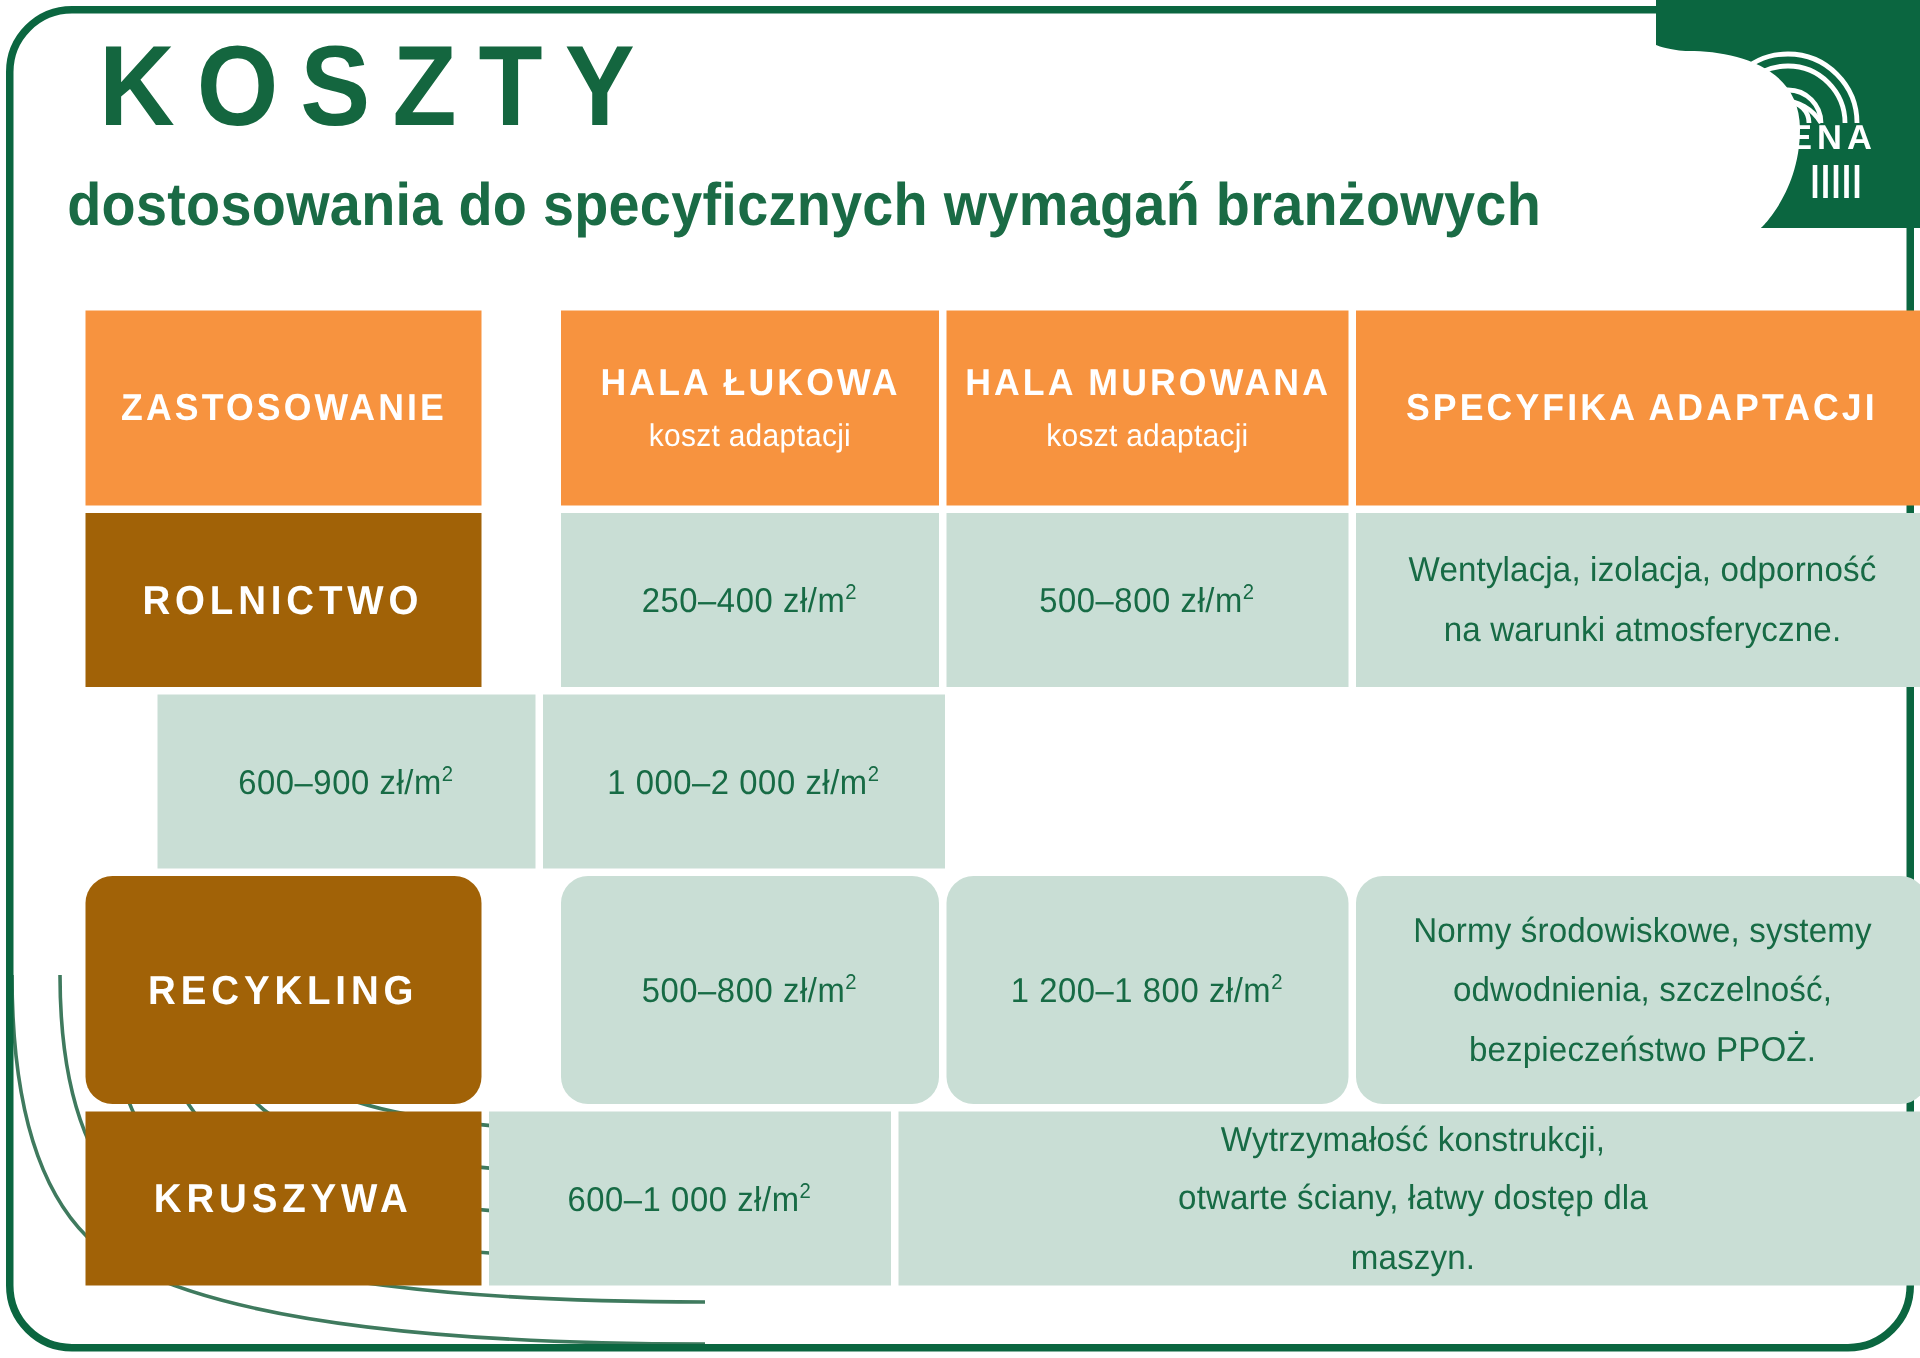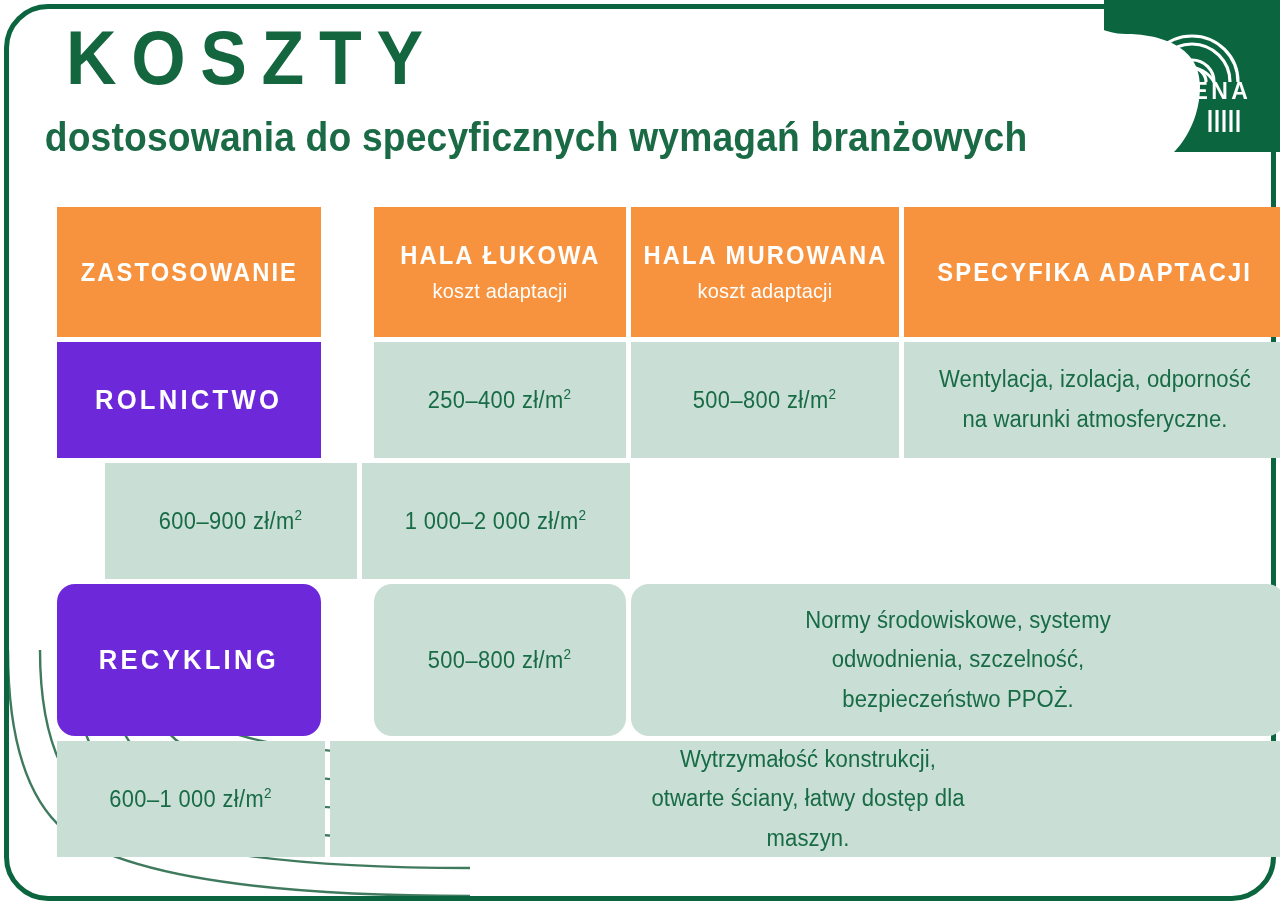--- a/index.html
+++ b/index.html
@@ -139,21 +139,21 @@
     color: #ffffff;
     margin-top: 9px;
     letter-spacing: 0.2px;
     transform: scaleX(0.95);
   }
 
   
   .body-row .cell { padding: 8px 14px; }
 
   .cell-app {
-    background: #6d28d9;
+    background: #a16207;
   }
 
   .app-label {
     font-family: "Liberation Sans Narrow", "Liberation Sans", sans-serif;
     font-size: 27px;
     font-weight: 700;
     color: #ffffff;
     letter-spacing: 3.4px;
     transform: scaleX(0.95);
     white-space: nowrap;
@@ -282,25 +282,31 @@
             <div class="val-text"><span>1 000–2 000 zł/m</span><sup>2</sup></div>
           </div>
         </div>
         <div class="trow body-row">
           <div class="cell cell-app col-app h-152">
             <div class="app-label">RECYKLING</div>
           </div>
           <div class="cell cell-val col-arch h-152">
             <div class="val-text"><span>500–800 zł/m</span><sup>2</sup></div>
           </div>
+          <div class="cell cell-val col-brick h-152">
+            <div class="val-text"><span>1 200–1 800 zł/m</span><sup>2</sup></div>
+          </div>
           <div class="cell cell-spec col-spec h-152">
             <div class="spec-text">Normy środowiskowe, systemy odwodnienia, szczelność, bezpieczeństwo PPOŻ.</div>
           </div>
         </div>
         <div class="trow body-row">
+          <div class="cell cell-app col-app h-120">
+            <div class="app-label">KRUSZYWA</div>
+          </div>
           <div class="cell cell-val col-brick h-120">
             <div class="val-text"><span>600–1 000 zł/m</span><sup>2</sup></div>
           </div>
           <div class="cell cell-spec col-spec h-120">
             <div class="spec-text">Wytrzymałość konstrukcji, otwarte ściany, łatwy dostęp dla maszyn.</div>
           </div>
         </div>
       </div>
 
   </div>

